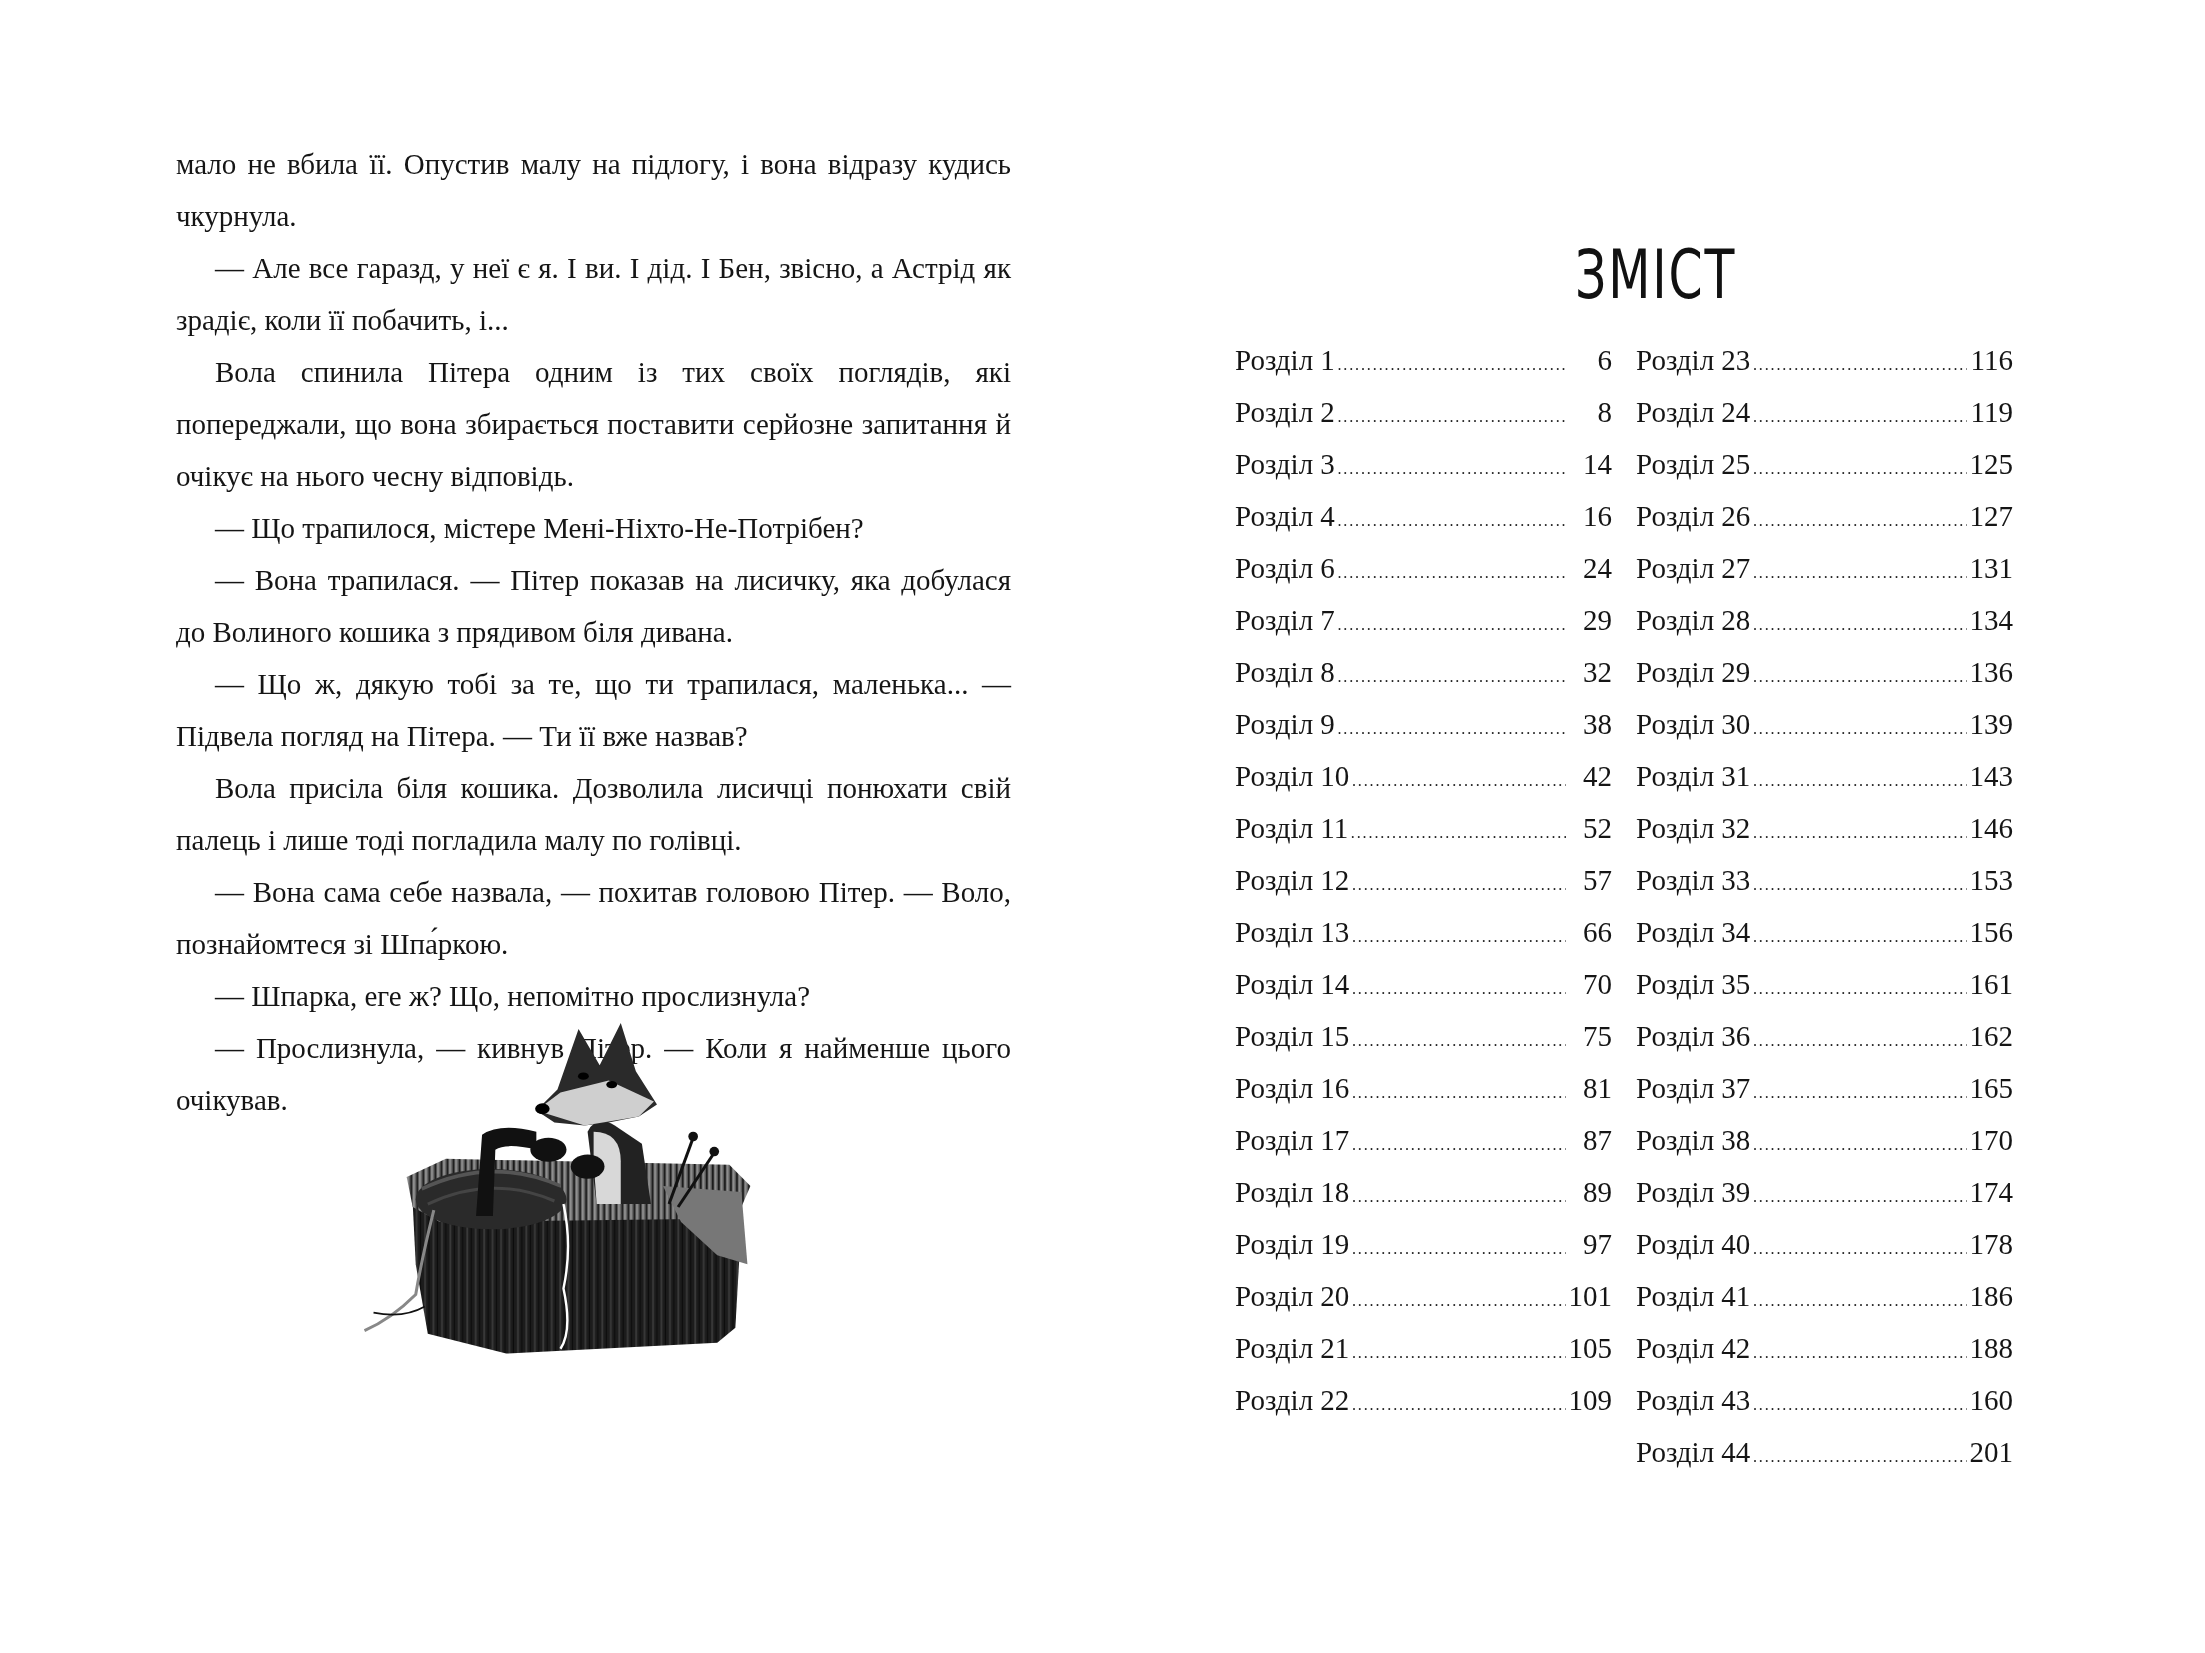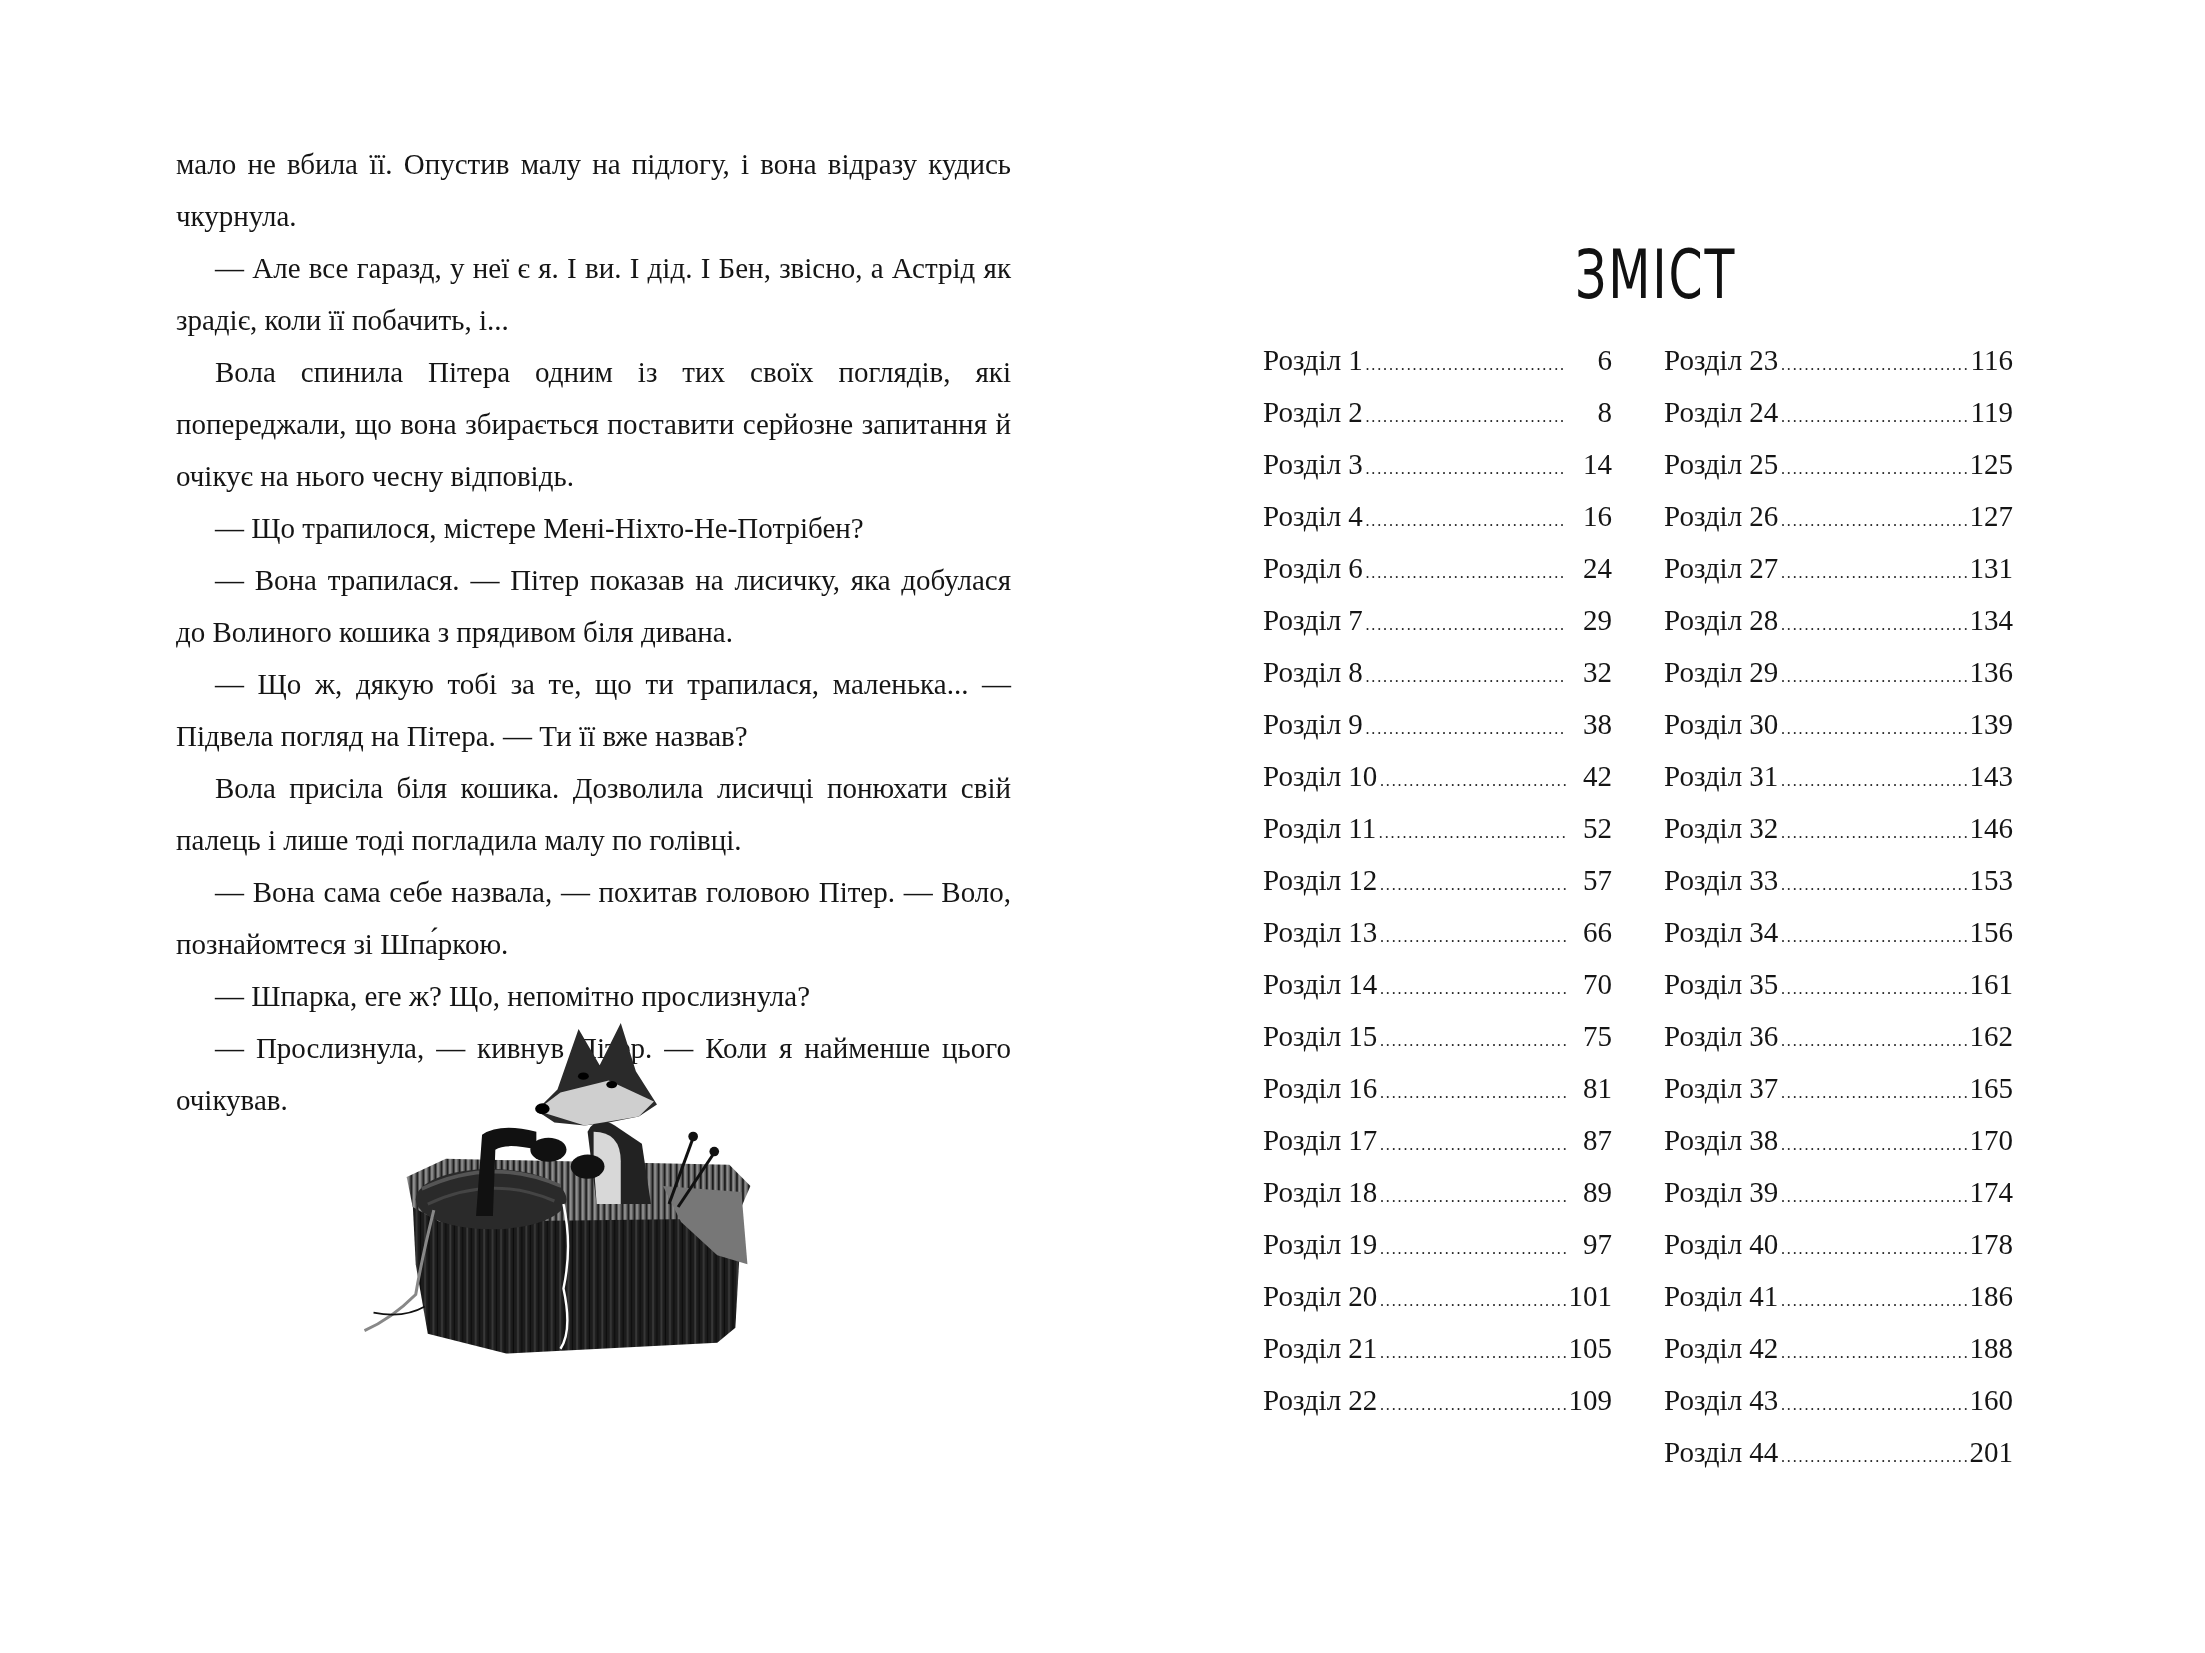--- a/index.html
+++ b/index.html
@@ -29,21 +29,21 @@
     transform: scaleX(0.72); transform-origin: left top;
   }
   .toc-col { position: absolute; top: 344px; width: 377px; }
   .toc-col.c1 { left: 133px; }
   .toc-col.c2 { left: 534px; }
   .toc-row {
     display: flex; align-items: baseline; height: 52px;
     font-family: "Liberation Serif", "DejaVu Serif", serif;
     font-size: 29px; color: #151515;
   }
-  .toc-label { white-space: nowrap; margin-left: 28px; }
+  .toc-label { white-space: nowrap; }
   .toc-dots {
     flex: 1; overflow: hidden; white-space: nowrap; margin: 0 2.5px;
     font-size: 16px; letter-spacing: 1.9px; color: #222;
   }
   .toc-dots::before { content: "......................................................................................"; }
   .toc-page { white-space: nowrap; min-width: 44px; text-align: right; }
 </style>
 </head>
 <body>
 

